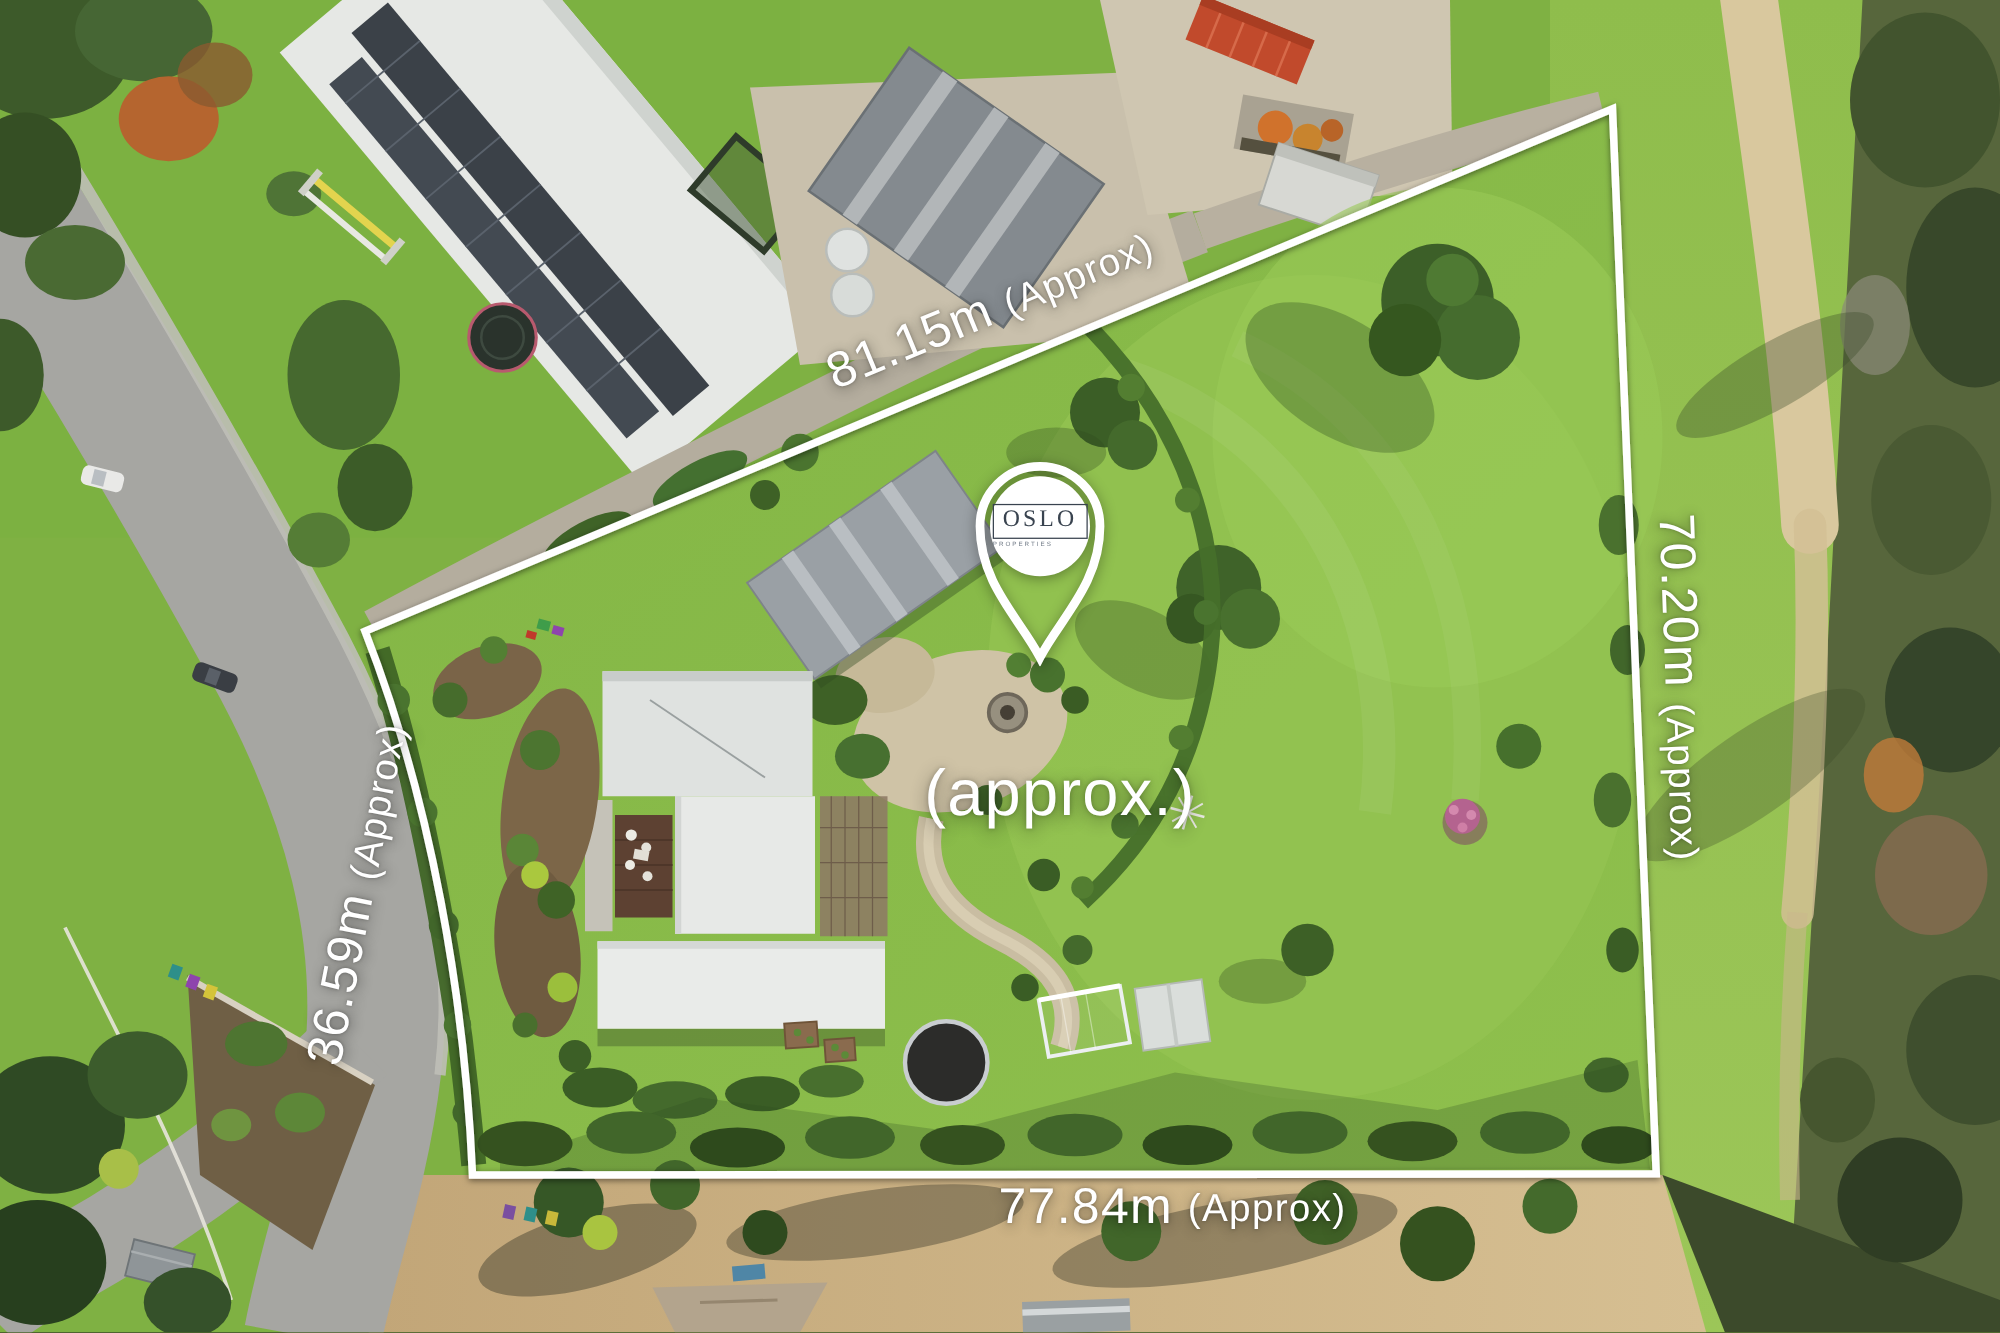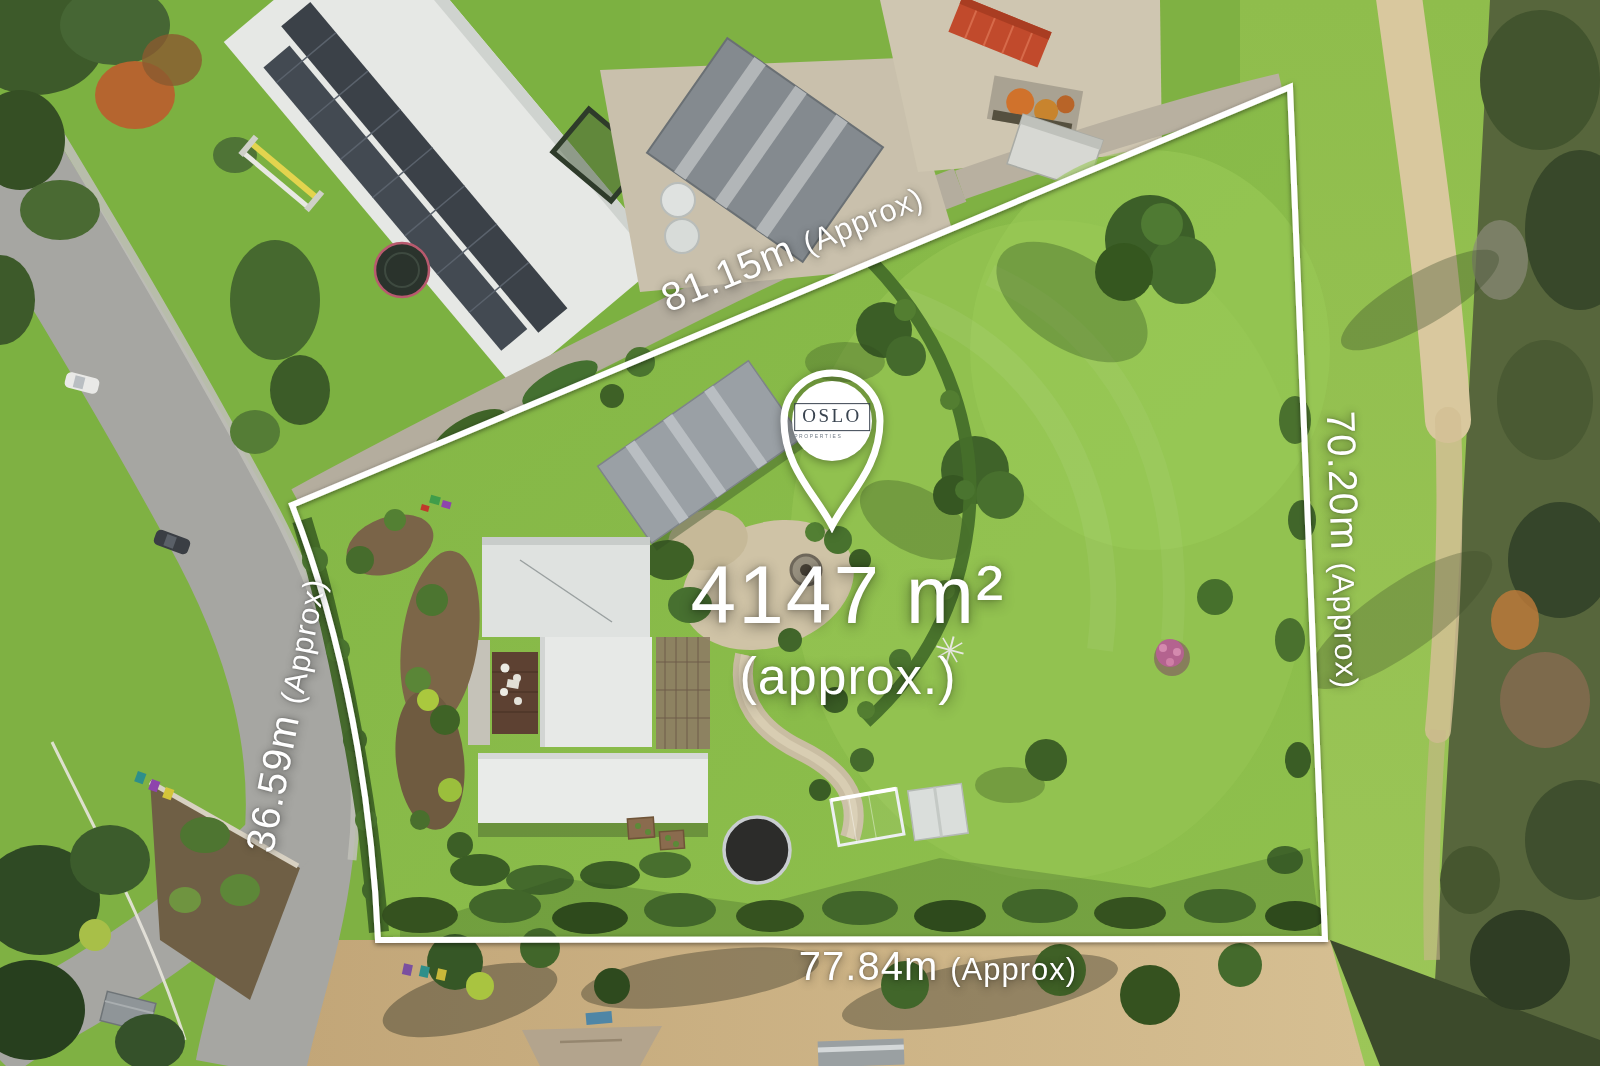--- a/index.html
+++ b/index.html
@@ -8,21 +8,21 @@
   .stage svg.scene{position:absolute;inset:0;display:block;}
   
   .dim-label{position:absolute;color:#fff;white-space:nowrap;
              display:flex;align-items:baseline;gap:12px;
              text-shadow:0 2px 10px rgba(0,0,0,.45),0 0 3px rgba(0,0,0,.3);}
   .dim-label .val{font-size:40px;letter-spacing:1px;}
   .dim-label .qual{font-size:31px;letter-spacing:1px;}
   .lbl-top   {left:792px;top:247px;transform:translate(-50%,-50%) rotate(-22.5deg);}
   .lbl-right {left:1345px;top:550px;transform:translate(-50%,-50%) rotate(88deg);}
   .lbl-left  {left:286px;top:715px;transform:translate(-50%,-50%) rotate(-79deg);}
-  .lbl-bottom{left:938px;top:966px;transform:translate(-50%,-50%);}
+  .lbl-bottom{left:938px;top:966px;transform:translate(-50%,-50%);align-items:center;}
   .area-wrap{position:absolute;left:848px;top:628px;transform:translate(-50%,-50%);
              text-align:center;color:#fff;
              text-shadow:0 3px 14px rgba(0,0,0,.45),0 0 4px rgba(0,0,0,.25);}
   .area-value{font-size:82px;letter-spacing:2px;line-height:1;}
   .area-qual{font-size:52px;letter-spacing:1px;line-height:1;margin-top:14px;}
   
   .pin{position:absolute;left:772px;top:363px;width:120px;height:170px;}
   .pin svg{display:block;filter:drop-shadow(0 2px 5px rgba(0,0,0,.35));}
   .pin-logo{position:absolute;left:60px;top:58px;transform:translate(-50%,-50%);
             display:flex;flex-direction:column;}
@@ -435,21 +435,20 @@
   <div class="dim-label lbl-left">
     <span class="val">36.59m</span>
     <span class="qual">(Approx)</span>
   </div>
   <div class="dim-label lbl-bottom">
     <span class="val">77.84m</span>
     <span class="qual">(Approx)</span>
   </div>
 
   <div class="area-wrap">
-    <div class="area-value">4147 m²</div>
     <div class="area-qual">(approx.)</div>
   </div>
 
   <div class="pin">
     <svg width="120" height="170" viewBox="0 0 120 170">
       <path d="M60,163 C44,132 12,104 12,58 A48,48 0 1 1 108,58 C108,104 76,132 60,163 Z" fill="none" stroke="#ffffff" stroke-width="7"></path>
       <circle cx="60" cy="58" r="40" fill="#ffffff"></circle>
     </svg>
     <div class="pin-logo">
       <div class="box">OSLO</div>

